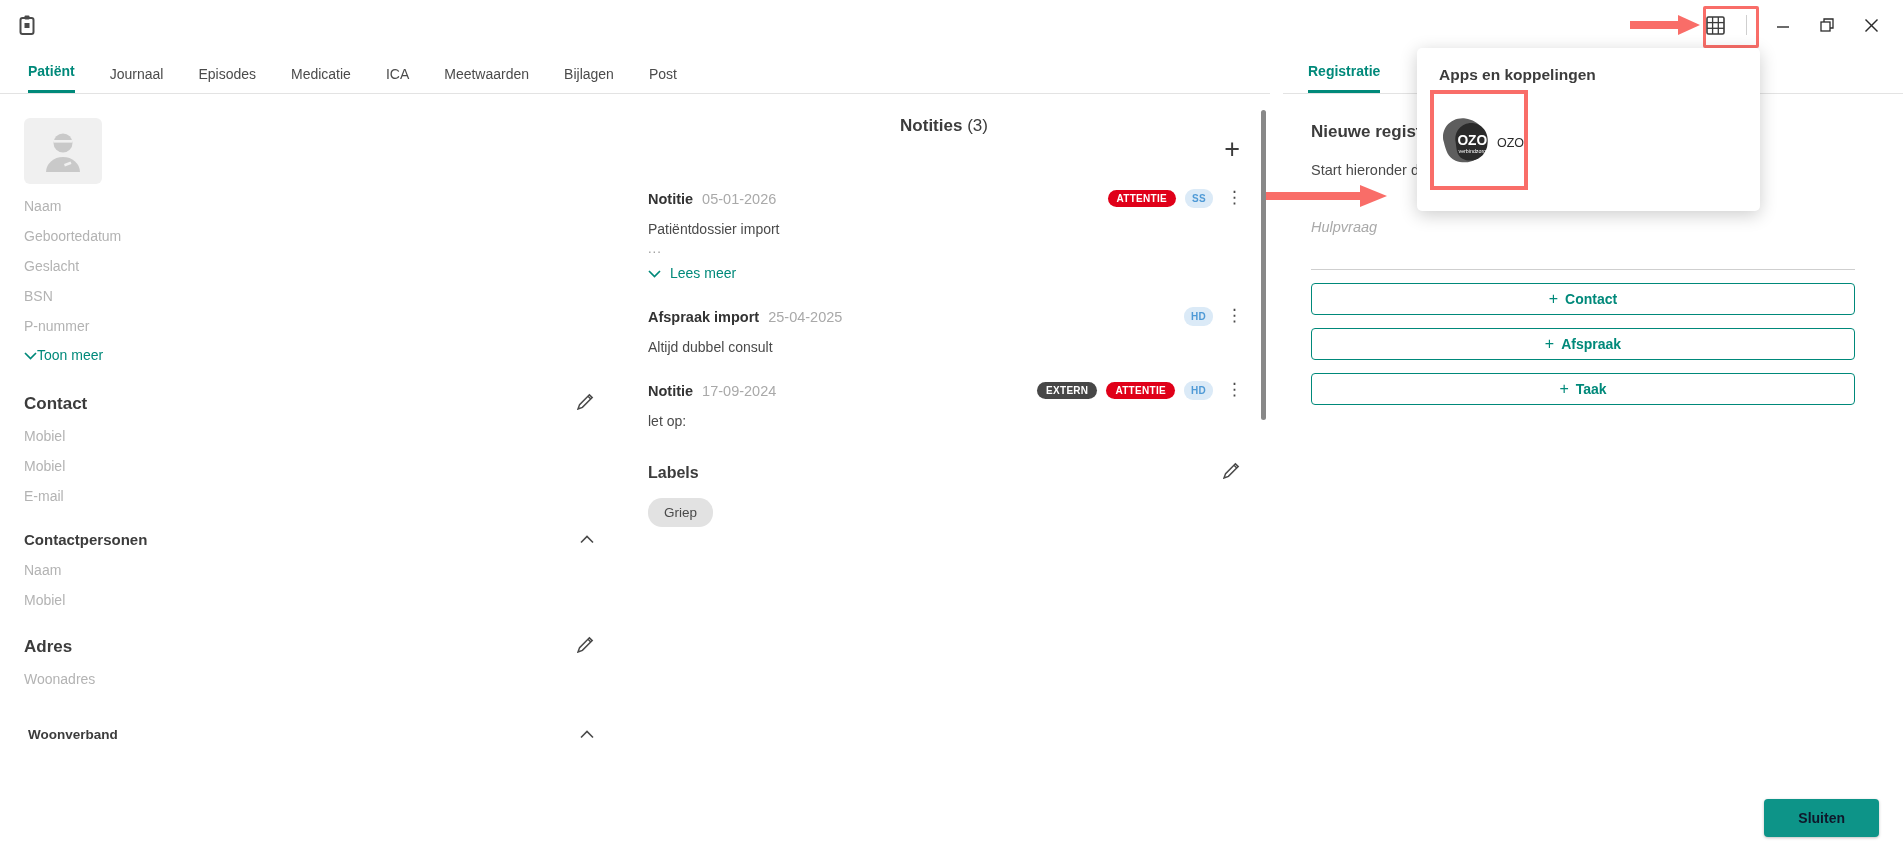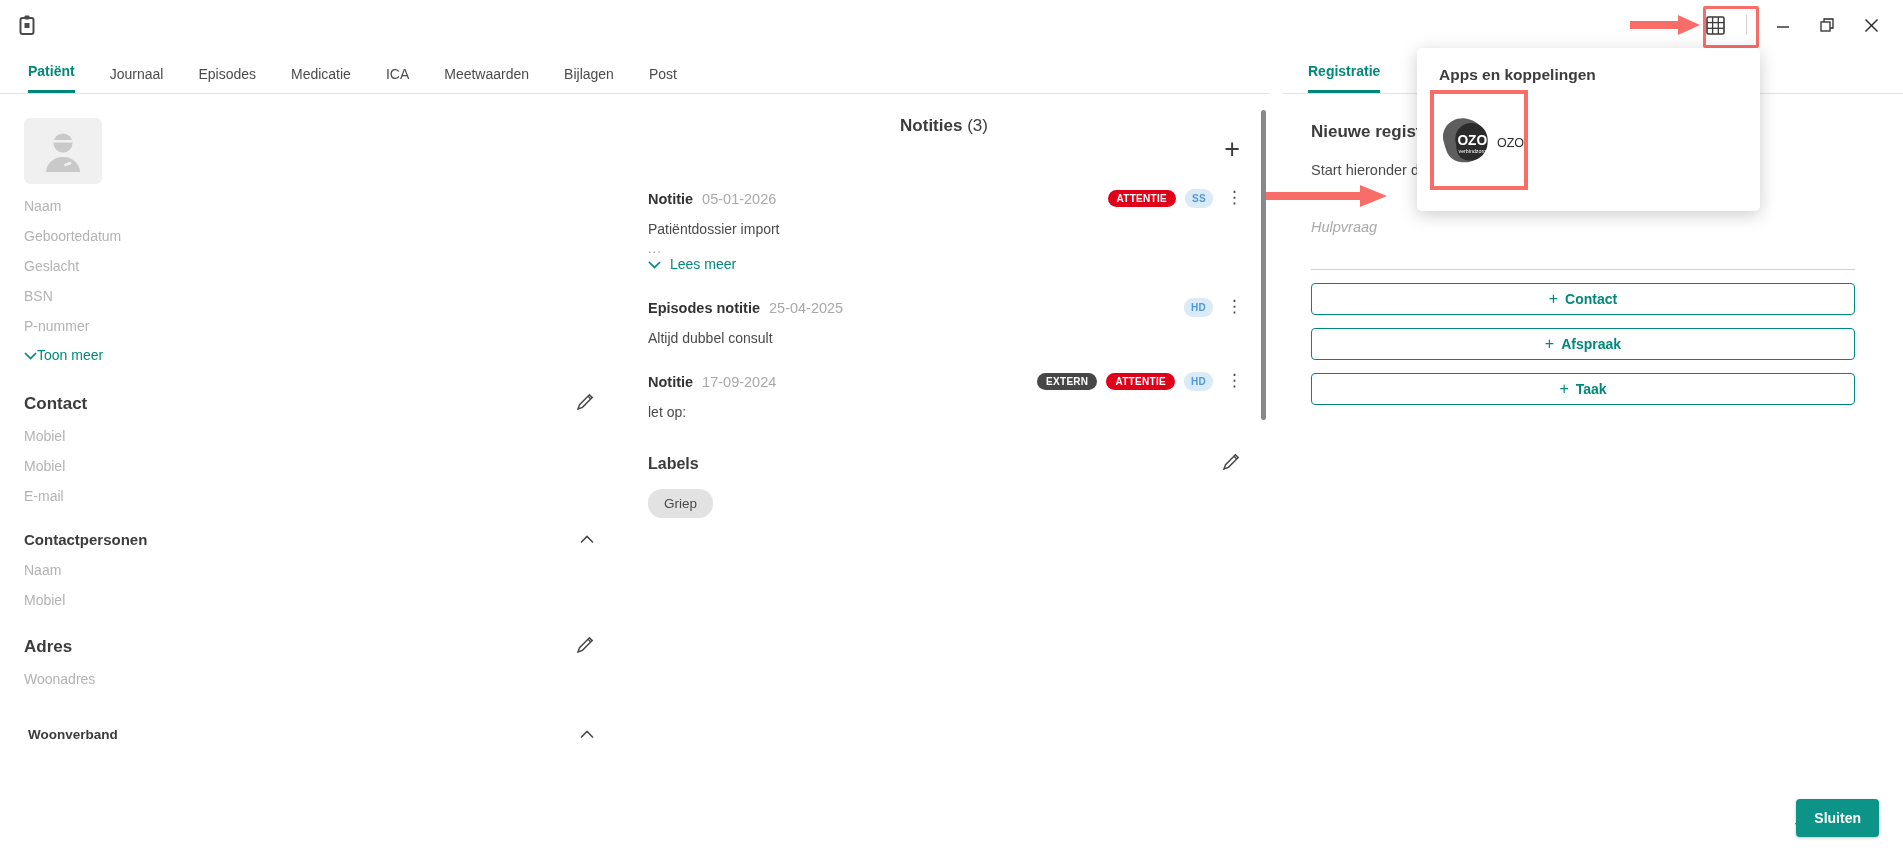--- a/index.html
+++ b/index.html
@@ -169,21 +169,21 @@
     font-size: 10px; padding: 4px 7px; border-radius: 9px;
   }
   .kebab {
     color: #4a4a4a; font-size: 17px; line-height: .6;
     width: 14px; text-align: center; letter-spacing: 0; margin-left: 4px;
   }
   .note-body { font-size: 14px; color: #4a4a4a; margin-top: 13px; }
   .note-ellipsis { font-size: 13px; color: #9a9a9a; margin-top: 4px; letter-spacing: 1px; }
   .lees-meer {
     display: flex; align-items: center; gap: 9px;
-    margin-top: 0; color: #00897a; font-size: 14px;
+    margin-top: 9px; color: #00897a; font-size: 14px;
   }
   .labels-head { display: flex; align-items: center; margin-top: 33px; }
   .labels-title { font-size: 16px; font-weight: bold; color: #3c3c3c; }
   .labels-edit { margin-left: auto; color: #4a4a4a; }
   .chip {
     display: inline-block; margin-top: 15px;
     background: #e2e2e2; color: #4a4a4a;
     font-size: 13.5px; padding: 7px 16px; border-radius: 14px;
   }
 
@@ -208,23 +208,23 @@
     margin-top: 13px; height: 32px;
     border: 1px solid #00897a; border-radius: 4px;
     color: #00897a; font-size: 14px; font-weight: bold;
     display: flex; align-items: center; justify-content: center;
     gap: 7px; background: #fff;
   }
   .outline-btn .pl { font-size: 16px; font-weight: normal; }
 
   .sluiten {
     position: absolute; right: 24px; bottom: 21px;
-    background: #0d9488; color: #ffffff;
+    background: #0d9488; color: #0f172a;
     font-size: 14px; font-weight: bold;
-    padding: 11px 18px; border-radius: 4px;
+    padding: 11px 34px; border-radius: 4px;
     border: none;
     box-shadow: 0 1px 3px rgba(0,0,0,.25);
   }
 
   
   .popover {
     position: absolute; left: 1417px; top: 48px;
     width: 343px; height: 163px;
     background: #ffffff;
     border-radius: 5px;
@@ -421,21 +421,21 @@
               <polyline points="1,1 6.5,6.5 12,1" fill="none" stroke="#00897a" stroke-width="1.7"></polyline>
             </svg>
         </span>
         <span>Lees meer</span>
       </div>
     </div>
 
     
     <div class="note">
       <div class="note-row">
-        <span class="note-type">Episodes notitie</span>
+        <span class="note-type">Afspraak import</span>
         <span class="note-date">25-04-2025</span>
         <span class="note-badges">
           <span class="badge initials">HD</span>
           <span class="kebab">⋮</span>
         </span>
       </div>
       <div class="note-body">Altijd dubbel consult</div>
     </div>
 
     

